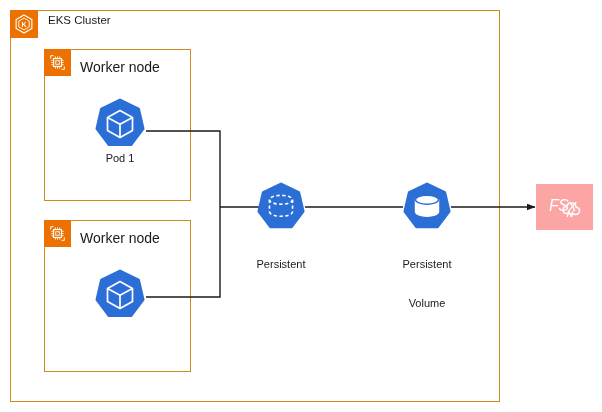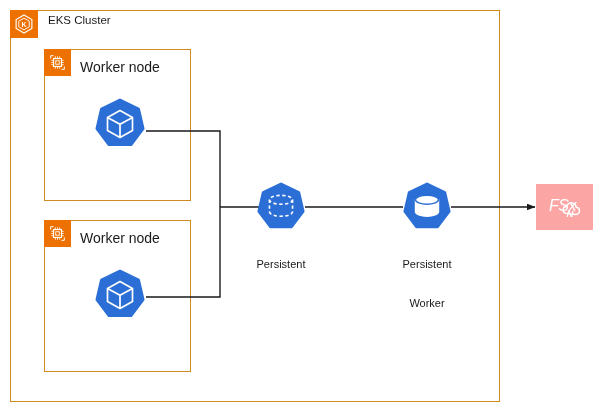--- a/index.html
+++ b/index.html
@@ -126,20 +126,21 @@
   </div>
   <div class="abs worker-label" style="left:80px; top:59px;">Worker node</div>
 
   <div class="abs" style="left:94px; top:98px;">
     <svg width="52" height="52" viewBox="0 0 52 52" aria-hidden="true">
       <polygon points="26,2 44.5,11 49,30.5 37,46.5 15,46.5 3,30.5 7.5,11" fill="#2B6FD6" stroke="#2B6FD6" stroke-width="3" stroke-linejoin="round"></polygon>
       <polygon points="26,12.5 38.5,19.5 38.5,32.5 26,39.5 13.5,32.5 13.5,19.5" fill="none" stroke="#ffffff" stroke-width="1.7" stroke-linejoin="round"></polygon>
       <path d="M13.5 19.5 L26 26.3 L38.5 19.5 M26 26.3 V39.5" fill="none" stroke="#ffffff" stroke-width="1.7" stroke-linejoin="round"></path>
     </svg>
   </div>
+  <div class="abs node-label" style="left:70px; top:152px; width:100px;">Pod 1</div>
 
   <div class="abs worker-box" style="left:44px; top:220px;"></div>
   <div class="abs worker-badge" style="left:44px; top:220px;">
     <svg width="21" height="21" viewBox="0 0 24 24" aria-hidden="true">
       <rect x="7.5" y="7.5" width="9" height="9" fill="none" stroke="#ffffff" stroke-width="1.3"></rect>
       <rect x="10" y="10" width="4" height="4" fill="none" stroke="#ffffff" stroke-width="1"></rect>
       <path d="M9.5 7.5V5M12 7.5V5M14.5 7.5V5M9.5 16.5V19M12 16.5V19M14.5 16.5V19M7.5 9.5H5M7.5 12H5M7.5 14.5H5M16.5 9.5H19M16.5 12H19M16.5 14.5H19" stroke="#ffffff" stroke-width="1" fill="none"></path>
       <path d="M4.2 4.2h3.3M4.2 4.2v3.3M19.8 19.8h-3.3M19.8 19.8v-3.3" stroke="#ffffff" stroke-width="1.1" fill="none"></path>
     </svg>
   </div>
@@ -183,21 +184,21 @@
 
   <div class="abs" style="left:402px; top:182px;">
     <svg width="50" height="50" viewBox="0 0 52 52" aria-hidden="true">
       <polygon points="26,2 44.5,11 49,30.5 37,46.5 15,46.5 3,30.5 7.5,11" fill="#2B6FD6" stroke="#2B6FD6" stroke-width="3" stroke-linejoin="round"></polygon>
       <path d="M14 18.5 V31 A12 4.6 0 0 0 38 31 V18.5 Z" fill="#ffffff" stroke="#ffffff" stroke-width="1.4"></path>
       <ellipse cx="26" cy="18.5" rx="12" ry="4.6" fill="#ffffff" stroke="#2B6FD6" stroke-width="1.5"></ellipse>
     </svg>
   </div>
   <div class="abs node-label" style="left:368px; top:232px; width:118px;">
     <div>Persistent</div>
-    <div>Worker</div>
+    <div>Volume</div>
   </div>
 
   <div class="abs fsx-tile" style="left:536px; top:184px;">
     <svg width="46" height="46" viewBox="0 0 46 46" aria-hidden="true">
       <text x="7" y="27" font-family="Liberation Sans, sans-serif" font-size="16" fill="#ffffff" letter-spacing="-0.5">FSx</text>
       <path d="M25.5 29.5 c-2.6 0 -4.3 -1.6 -4.3 -3.6 c0 -1.9 1.5 -3.4 3.5 -3.4
                c0.5 -2 2.4 -3.4 4.6 -3.4 c2.5 0 4.6 1.8 4.9 4.2
                c1.9 0.2 3.3 1.7 3.3 3.5 c0 2 -1.7 3.6 -3.9 3.6 Z" fill="none" stroke="#ffffff" stroke-width="1.5" stroke-linejoin="round"></path>
       <text x="28" y="33" font-family="Liberation Sans, sans-serif" font-size="9.5" font-weight="bold" fill="#ffffff" text-anchor="middle">N</text>
     </svg>

